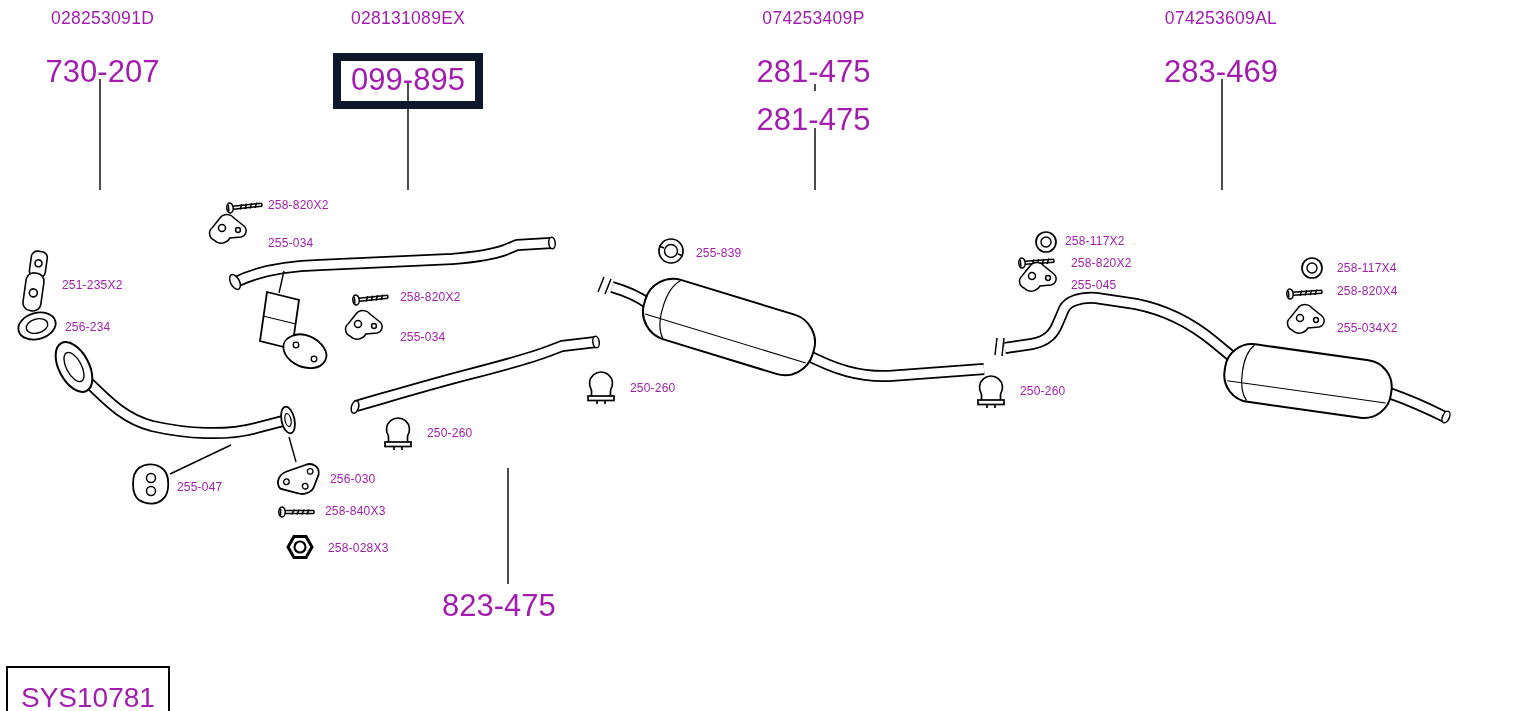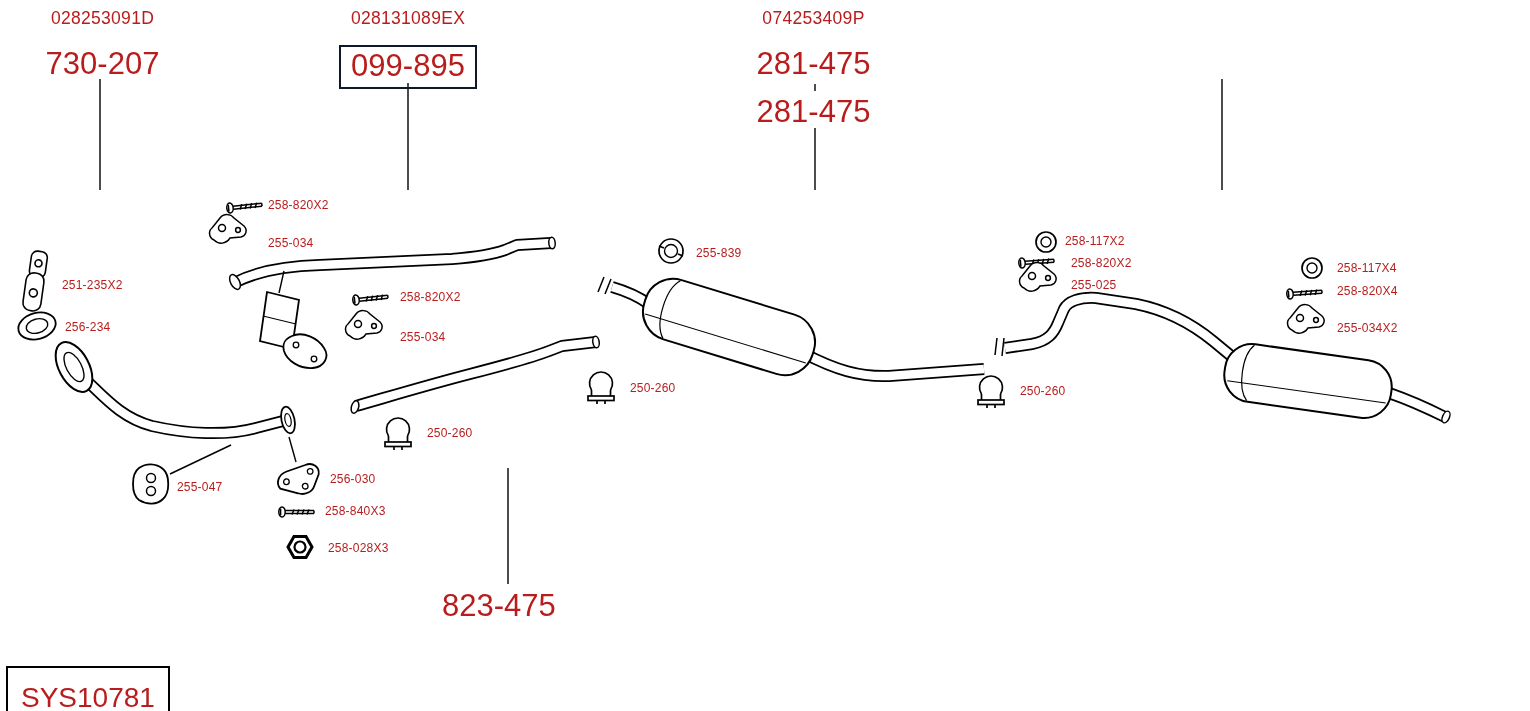--- a/index.html
+++ b/index.html
@@ -1,25 +1,25 @@
 <!DOCTYPE html>
 <html><head>
 <meta charset="utf-8">
 <style>
   html,body { margin:0; padding:0; background:#fff; }
   .stage {
     position:relative; width:1530px; height:711px; background:#ffffff;
-    font-family:"Liberation Sans", sans-serif; color:#b91c1c; overflow:hidden;
+    font-family:"Liberation Sans", sans-serif; color:#a21caf; overflow:hidden;
   }
   .art { position:absolute; left:0; top:0; }
   .hdr { position:absolute; text-align:center; }
   .oem { font-size:17.5px; letter-spacing:.3px; white-space:nowrap; }
-  .pn  { font-size:31px; line-height:38px; margin-top:16px; white-space:nowrap; }
+  .pn  { font-size:31px; line-height:38px; margin-top:24px; white-space:nowrap; }
   .pn2 { margin-top:10px; }
-  .pn-box { display:inline-block; border:2px solid #0f172a; padding:0 10px 2px;text-align:right; }
+  .pn-box { display:inline-block; border:8px solid #0f172a; padding:0 10px 2px;text-align:right; }
   .lbl { position:absolute; font-size:12px; line-height:19px; white-space:nowrap; letter-spacing:.2px; }
   .big { position:absolute; font-size:31px; white-space:nowrap; }
   .sys { position:absolute; left:6px; top:666px; border:2px solid #000; padding:14px 13px 4px; font-size:28px; white-space:nowrap; }
 </style>
 </head>
 <body>
 
 <div class="stage">
 
   <svg class="art" width="1530" height="711" viewBox="0 0 1530 711">
@@ -187,31 +187,35 @@
       <span class="pn-box">099-895</span>
     </div>
   </div>
 
   <div class="hdr" style="left:731px; top:8px; width:165px">
     <div class="oem">074253409P</div>
     <div class="pn">281-475</div>
     <div class="pn pn2">281-475</div>
   </div>
 
+  <div class="hdr" style="left:1136px; top:8px; width:170px">
+    <div class="oem">074253609AL</div>
+    <div class="pn">283-469</div>
+  </div>
 
   <div class="lbl" style="left:268px;  top:196px">258-820X2</div>
   <div class="lbl" style="left:268px;  top:234px">255-034</div>
   <div class="lbl" style="left:62px;   top:276px">251-235X2</div>
   <div class="lbl" style="left:65px;   top:318px">256-234</div>
   <div class="lbl" style="left:400px;  top:288px">258-820X2</div>
   <div class="lbl" style="left:400px;  top:328px">255-034</div>
   <div class="lbl" style="left:696px;  top:244px">255-839</div>
   <div class="lbl" style="left:1065px; top:232px">258-117X2</div>
   <div class="lbl" style="left:1071px; top:254px">258-820X2</div>
-  <div class="lbl" style="left:1071px; top:276px">255-025</div>
+  <div class="lbl" style="left:1071px; top:276px">255-045</div>
   <div class="lbl" style="left:1337px; top:259px">258-117X4</div>
   <div class="lbl" style="left:1337px; top:282px">258-820X4</div>
   <div class="lbl" style="left:1337px; top:319px">255-034X2</div>
   <div class="lbl" style="left:630px;  top:379px">250-260</div>
   <div class="lbl" style="left:1020px; top:382px">250-260</div>
   <div class="lbl" style="left:427px;  top:424px">250-260</div>
   <div class="lbl" style="left:177px;  top:478px">255-047</div>
   <div class="lbl" style="left:330px;  top:470px">256-030</div>
   <div class="lbl" style="left:325px;  top:502px">258-840X3</div>
   <div class="lbl" style="left:328px;  top:539px">258-028X3</div>

